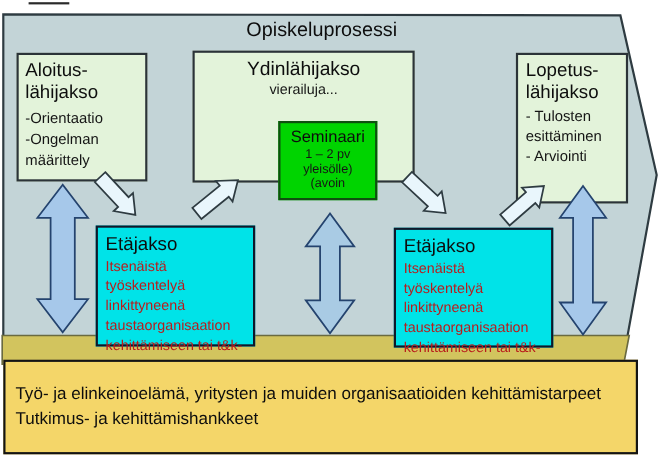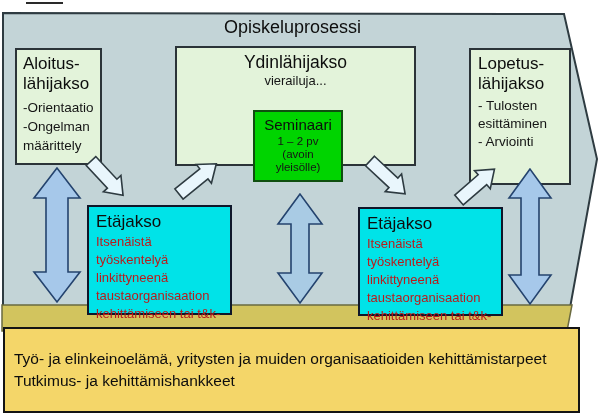--- a/index.html
+++ b/index.html
@@ -15,22 +15,22 @@
     left:160px;top:17px;width:265px;text-align:center;
     font-size:18px;line-height:20px;z-index:2;color:#0d0d0d;
   }
   .phase-box{
     background:#e3f3da;border:2px solid #2b3338;z-index:2;
     padding:4px 6px 0 6px;
   }
   .phase-head{font-size:17px;line-height:20px;color:#0d0d0d;}
   .phase-line{font-size:13.5px;line-height:19px;color:#151515;}
   .centered{text-align:center;}
-  #box-aloitus{left:15px;top:48px;width:87px;height:117px;}
-  #box-ydin{left:175px;top:46px;width:241px;height:120px;}
+  #box-aloitus{left:15px;top:48px;width:119px;height:117px;}
+  #box-ydin{left:175px;top:46px;width:202px;height:120px;}
   #box-lopetus{left:469px;top:48px;width:102px;height:137px;padding-left:7px;}
   #box-seminaari{
     left:253px;top:110px;width:90px;height:72px;z-index:3;
     background:#00d400;border:2px solid #0f4f0f;text-align:center;
     padding-top:4px;
   }
   .sem-head{font-size:15px;line-height:17px;color:#0d0d0d;}
   .sem-line{font-size:11.5px;line-height:13px;color:#151515;}
   .distance-box{
     background:#00e3e8;border:2px solid #0f172a;z-index:2;
@@ -72,22 +72,22 @@
   </div>
 
   <div id="box-ydin" class="abs phase-box centered">
     <div class="phase-head" style="font-size:17.5px;">Ydinlähijakso</div>
     <div class="phase-line" style="font-size:13px;line-height:17px;">vierailuja...</div>
   </div>
 
   <div id="box-seminaari" class="abs">
     <div class="sem-head">Seminaari</div>
     <div class="sem-line" style="margin-top:2px;">1 – 2 pv</div>
+    <div class="sem-line">yleisölle)</div>
     <div class="sem-line">(avoin</div>
-    <div class="sem-line">yleisölle)</div>
   </div>
 
   <div id="box-lopetus" class="abs phase-box">
     <div class="phase-head">Lopetus-</div>
     <div class="phase-head">lähijakso</div>
     <div class="phase-line" style="margin-top:3px;line-height:18px;">- Tulosten</div>
     <div class="phase-line" style="line-height:18px;">esittäminen</div>
     <div class="phase-line" style="line-height:18px;">- Arviointi</div>
   </div>
 

